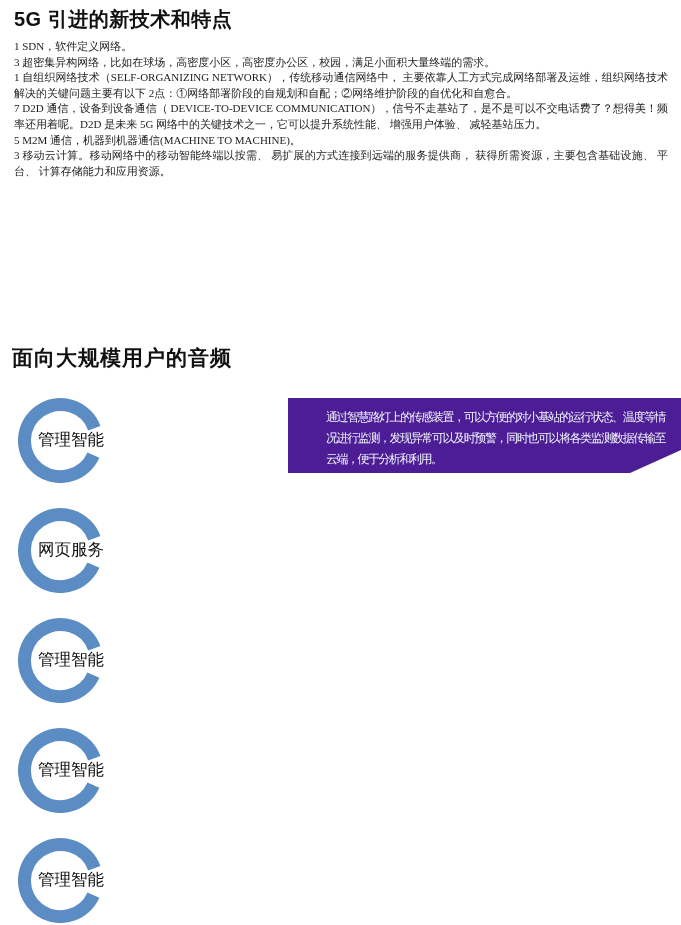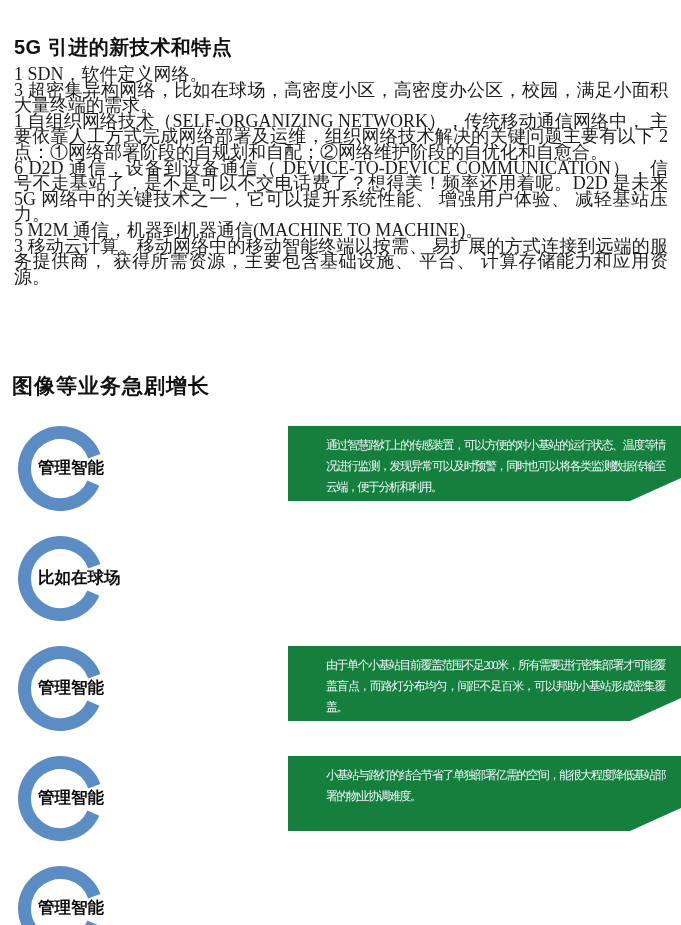--- a/index.html
+++ b/index.html
@@ -1,108 +1,102 @@
 <!DOCTYPE html>
 <html><head>
 <meta charset="utf-8">
 <style>
   html,body{margin:0;padding:0;}
   body{
     width:681px;height:925px;position:relative;background:#ffffff;
     font-family:"Liberation Serif","DejaVu Serif",serif;
     color:#222;overflow:hidden;
   }
-  .page{position:absolute;inset:0;margin-top:28px;}
+  .page{position:absolute;inset:0;}
   .title1{
     position:absolute;left:14px;top:6px;margin:0;
     font-family:"Liberation Sans","DejaVu Sans",sans-serif;
     font-weight:bold;font-size:20px;color:#111;letter-spacing:0.5px;
   }
   .body-text{
     position:absolute;left:14px;top:39px;width:654px;
-    font-size:18px;line-height:15.6px;text-align:justify;color:#1c1c1c;
+    font-size:11px;line-height:15.6px;text-align:justify;color:#1c1c1c;
   }
   .body-text p{margin:0;padding:0;}
   .title2{
     position:absolute;left:12px;top:344px;margin:0;
     font-family:"Liberation Sans","DejaVu Sans",sans-serif;
     font-weight:bold;font-size:21px;color:#111;letter-spacing:1px;
   }
   .row{position:absolute;left:0;width:681px;height:84px;}
   .ring{position:absolute;left:18px;top:0;width:85px;height:85px;}
   .badge-label{
     position:absolute;left:38px;top:31px;
     font-family:"Liberation Sans","DejaVu Sans",sans-serif;
-    font-weight:bold;font-size:16.5px;line-height:20px;color:#0d0d0d;
+    font-weight:normal;font-size:16.5px;line-height:20px;color:#0d0d0d;
     white-space:nowrap;z-index:2;
   }
   .banner{
     position:absolute;left:288px;right:0;top:0;height:75px;
-    background:#15803d;box-sizing:border-box;
+    background:#4c1d95;box-sizing:border-box;
     padding:9px 16px 0 38px;
     clip-path:polygon(0 0,100% 0,100% 52px,calc(100% - 51px) 100%,0 100%);
   }
   .banner-text{
     display:block;color:#f2f7fd;font-size:12px;line-height:21px;
     letter-spacing:-1.5px;text-align:justify;
   }
 </style>
 </head>
 <body>
 
 <div class="page">
 
   <h1 class="title1">5G 引进的新技术和特点</h1>
 
   <div class="body-text">
     <p>1 SDN，软件定义网络。</p>
     <p>3 超密集异构网络，比如在球场，高密度小区，高密度办公区，校园，满足小面积大量终端的需求。</p>
     <p>1 自组织网络技术（SELF-ORGANIZING NETWORK），传统移动通信网络中， 主要依靠人工方式完成网络部署及运维，组织网络技术解决的关键问题主要有以下 2点：①网络部署阶段的自规划和自配；②网络维护阶段的自优化和自愈合。</p>
-    <p>6 D2D 通信，设备到设备通信（ DEVICE-TO-DEVICE COMMUNICATION），信号不走基站了，是不是可以不交电话费了？想得美！频率还用着呢。D2D 是未来 5G 网络中的关键技术之一，它可以提升系统性能、 增强用户体验、 减轻基站压力。</p>
+    <p>7 D2D 通信，设备到设备通信（ DEVICE-TO-DEVICE COMMUNICATION），信号不走基站了，是不是可以不交电话费了？想得美！频率还用着呢。D2D 是未来 5G 网络中的关键技术之一，它可以提升系统性能、 增强用户体验、 减轻基站压力。</p>
     <p>5 M2M 通信，机器到机器通信(MACHINE TO MACHINE)。</p>
     <p>3 移动云计算。移动网络中的移动智能终端以按需、 易扩展的方式连接到远端的服务提供商， 获得所需资源，主要包含基础设施、 平台、 计算存储能力和应用资源。</p>
   </div>
 
-  <h2 class="title2">图像等业务急剧增长</h2>
+  <h2 class="title2">面向大规模用户的音频</h2>
 
   <div class="row" style="top:398px">
     <svg class="ring" viewBox="0 0 85 85">
       <path d="M 75.4 57.1 A 36 36 0 1 1 76.3 30.2" fill="none" stroke="#5b8cc4" stroke-width="13"></path>
     </svg>
     <div class="badge-label">管理智能</div>
     <div class="banner">
       <span class="banner-text">通过智慧路灯上的传感装置，可以方便的对小基站的运行状态、温度等情况进行监测，发现异常可以及时预警，同时也可以将各类监测数据传输至云端，便于分析和利用。</span>
     </div>
   </div>
 
   <div class="row" style="top:508px">
     <svg class="ring" viewBox="0 0 85 85">
       <path d="M 75.4 57.1 A 36 36 0 1 1 76.3 30.2" fill="none" stroke="#5b8cc4" stroke-width="13"></path>
     </svg>
-    <div class="badge-label">比如在球场</div>
+    <div class="badge-label">网页服务</div>
   </div>
 
   <div class="row" style="top:618px">
     <svg class="ring" viewBox="0 0 85 85">
       <path d="M 75.4 57.1 A 36 36 0 1 1 76.3 30.2" fill="none" stroke="#5b8cc4" stroke-width="13"></path>
     </svg>
     <div class="badge-label">管理智能</div>
-    <div class="banner">
-      <span class="banner-text">由于单个小基站目前覆盖范围不足200米，所有需要进行密集部署才可能覆盖盲点，而路灯分布均匀，间距不足百米，可以邦助小基站形成密集覆盖。</span>
-    </div>
   </div>
 
   <div class="row" style="top:728px">
     <svg class="ring" viewBox="0 0 85 85">
       <path d="M 75.4 57.1 A 36 36 0 1 1 76.3 30.2" fill="none" stroke="#5b8cc4" stroke-width="13"></path>
     </svg>
     <div class="badge-label">管理智能</div>
-    <div class="banner">
-      <span class="banner-text">小基站与路灯的结合节省了单独部署亿需的空间，能很大程度降低基站部署的物业协调难度。</span>
-    </div>
   </div>
 
   <div class="row" style="top:838px">
     <svg class="ring" viewBox="0 0 85 85">
       <path d="M 75.4 57.1 A 36 36 0 1 1 76.3 30.2" fill="none" stroke="#5b8cc4" stroke-width="13"></path>
     </svg>
     <div class="badge-label">管理智能</div>
   </div>
 
 </div>

